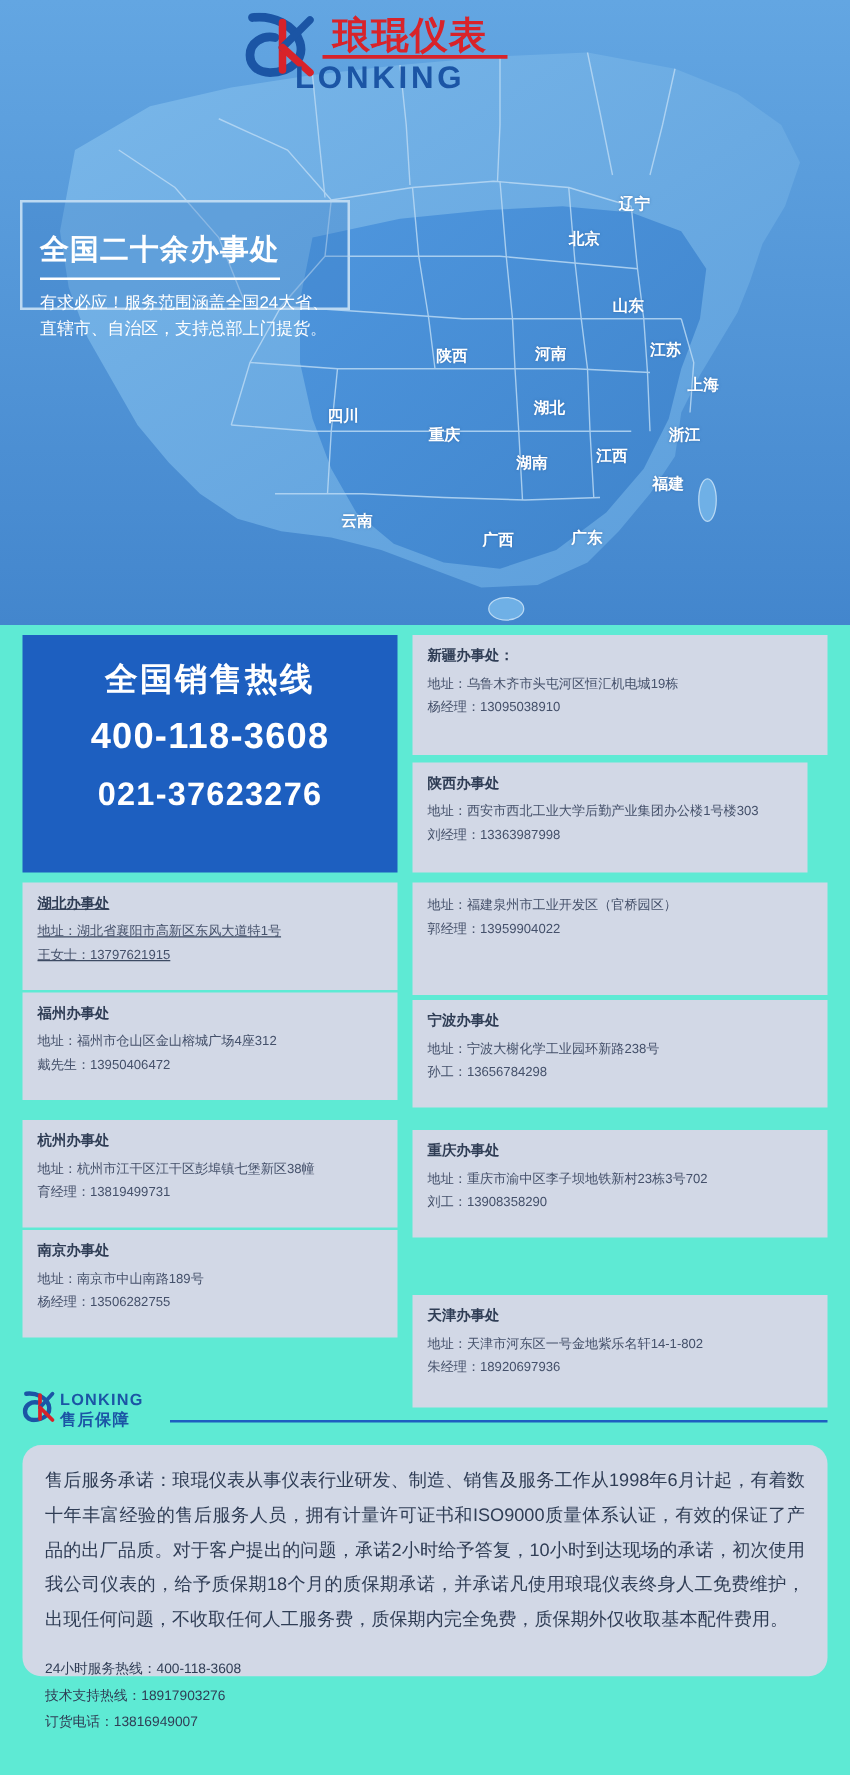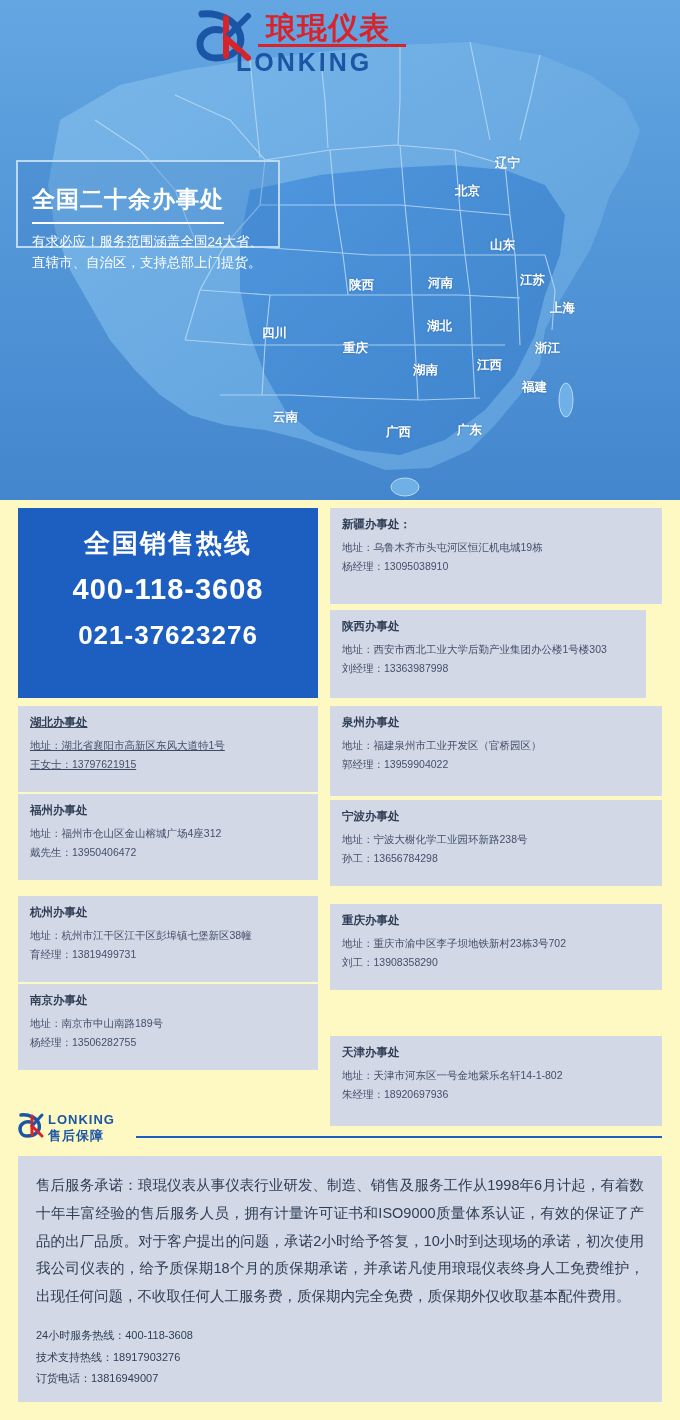--- a/index.html
+++ b/index.html
@@ -6,21 +6,21 @@
   html, body {
     margin: 0; padding: 0;
     width: 680px; height: 1420px;
     background: #ffffff;
     font-family: "Liberation Sans", "DejaVu Sans", sans-serif;
   }
   .page {
     position: relative;
     width: 680px; height: 1420px;
     overflow: hidden;
-    background: #fef9c3;
+    background: #5eead4;
   }
 
   
   .map-section {
     position: relative;
     width: 680px;
     height: 500px;
     background: linear-gradient(180deg, #5a9ede 0%, #4f93d8 45%, #4a8ed4 100%);
     overflow: hidden;
   }
@@ -137,24 +137,25 @@
     font-size: 13px; font-weight: bold; color: #1b55a5; letter-spacing: 1px;
   }
   .g-rule {
     position: absolute; left: 118px; top: 26px; right: 0; height: 2px;
     background: #1d5fc0;
   }
 
   .guarantee-body {
     position: absolute;
     left: 18px; top: 1156px;
-    width: 644px; height: 246px;
+    width: 644px; height: 185px;
     background: #d2d8e6;
     padding: 16px 18px;
     color: #2f3d55;
+    border-radius: 15px;
   }
   .g-para {
     font-size: 14.5px;
     line-height: 1.92;
     text-align: justify;
     margin: 0 0 14px 0;
   }
   .g-line { font-size: 11px; line-height: 1.95; }
 </style>
 </head>
@@ -289,21 +290,20 @@
     <div class="card-line">育经理：13819499731</div>
   </div>
 
   <div class="card" id="card-nanjing">
     <div class="card-title">南京办事处</div>
     <div class="card-line">地址：南京市中山南路189号</div>
     <div class="card-line">杨经理：13506282755</div>
   </div>
 
   <div class="card" id="card-quanzhou">
-    <div class="card-title">泉州办事处</div>
     <div class="card-line">地址：福建泉州市工业开发区（官桥园区）</div>
     <div class="card-line">郭经理：13959904022</div>
   </div>
 
   <div class="card" id="card-ningbo">
     <div class="card-title">宁波办事处</div>
     <div class="card-line">地址：宁波大榭化学工业园环新路238号</div>
     <div class="card-line">孙工：13656784298</div>
   </div>
 

